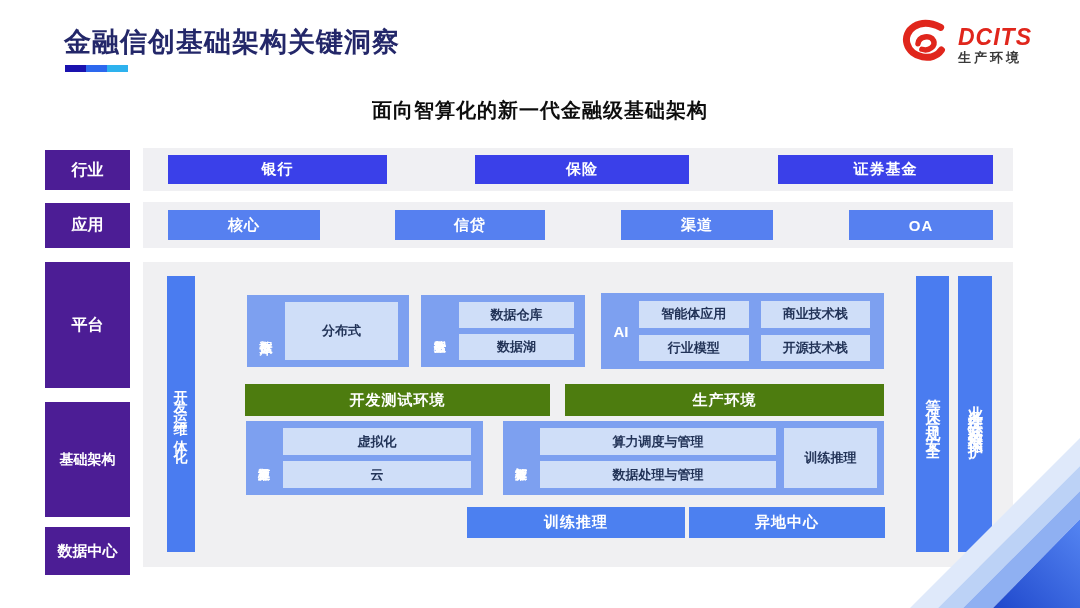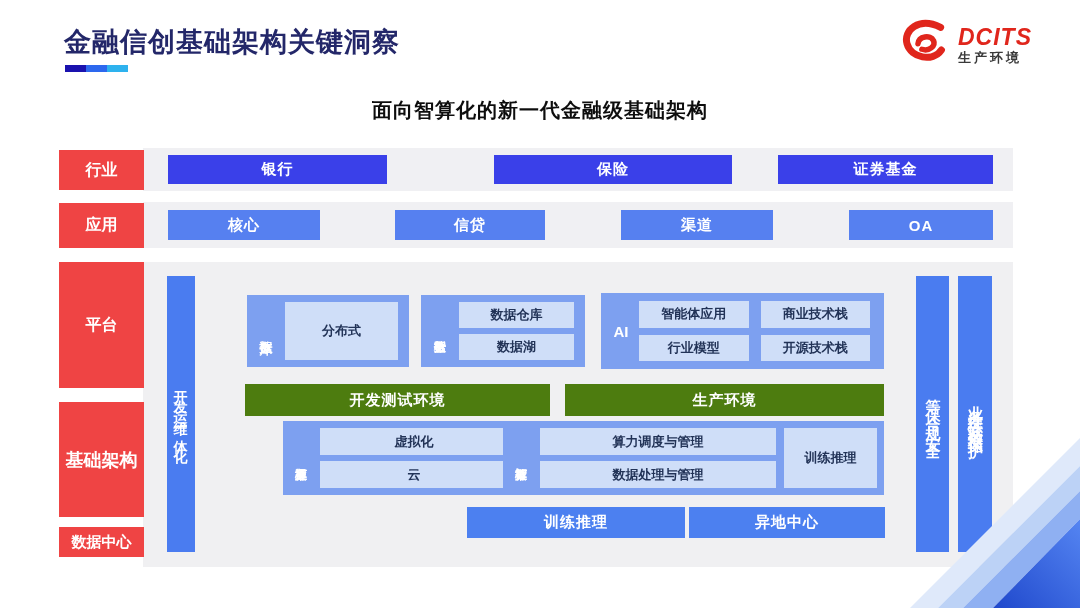--- a/index.html
+++ b/index.html
@@ -17,38 +17,38 @@
   .logo { position:absolute; left:900px; top:18px; width:150px; height:54px;
           display:flex; align-items:center; gap:8px; }
   .logo-text { display:flex; flex-direction:column; line-height:1.05; }
   .logo-brand { color:#e0261c; font-weight:800; font-style:italic; font-size:23px; letter-spacing:1px; }
   .logo-company { color:#3a3a3a; font-weight:700; font-size:13px; letter-spacing:3px; margin-top:2px; }
 
   .subtitle { position:absolute; left:0; top:97px; width:1080px; text-align:center;
               font-size:20px; font-weight:800; color:#0d0d0d; letter-spacing:1px; }
 
   
-  .layer-label { position:absolute; left:59px; width:85px; background:#ef4444; color:#ffffff;
+  .layer-label { position:absolute; left:45px; width:85px; background:#4c1d95; color:#ffffff;
                  font-weight:700; font-size:16px; display:flex; align-items:center; justify-content:center; }
   .ll-industry { top:150px; height:40px; }
   .ll-application { top:203px; height:45px; }
   .ll-platform { top:262px; height:126px; }
-  .ll-infra { top:402px; height:115px; font-size:18px; }
-  .ll-dc { top:527px; height:30px; font-size:15px; }
+  .ll-infra { top:402px; height:115px; font-size:14px; }
+  .ll-dc { top:527px; height:48px; font-size:15px; }
 
   
   .band1 { position:absolute; left:143px; top:148px; width:870px; height:43px; background:#f0f0f3; }
   .band2 { position:absolute; left:143px; top:202px; width:870px; height:46px; background:#f0f0f3; }
   .panel { position:absolute; left:143px; top:262px; width:870px; height:305px; background:#f0f0f2; }
 
   
   .btn { position:absolute; display:flex; align-items:center; justify-content:center;
          color:#ffffff; font-weight:700; font-size:15px; letter-spacing:1px; }
   .btn-industry { background:#3a40e9; top:155px; height:29px; }
-  .bi-0 { left:168px; width:219px; } .bi-1 { left:475px; width:238px;margin-left:19px; } .bi-2 { left:778px; width:215px; }
+  .bi-0 { left:168px; width:219px; } .bi-1 { left:475px; width:214px; } .bi-2 { left:778px; width:215px; }
   .btn-app { background:#5680f0; top:210px; height:30px; }
   .ba-0 { left:168px; width:152px; } .ba-1 { left:395px; width:150px; }
   .ba-2 { left:621px; width:152px; } .ba-3 { left:849px; width:144px; }
 
   
   .vbar { position:absolute; top:276px; height:276px; background:#4a7cf0; color:#ffffff;
           font-weight:700; display:flex; align-items:center; justify-content:center; }
   .vtext { writing-mode:vertical-rl; text-orientation:upright; }
   .vb-devops { left:167px; width:28px; font-size:14px; }
   .vb-devops .vtext { letter-spacing:10px; }
@@ -73,21 +73,21 @@
 
   .g-ai { left:601px; top:293px; width:283px; height:76px; padding:8px 14px 8px 8px; gap:6px; }
   .g-ai .group-label { width:24px; font-size:15px; }
   .ai-grid { flex:1; display:grid; grid-template-columns:1fr 1fr; grid-template-rows:1fr 1fr; gap:7px 12px; height:100%; }
 
   .env-bar { position:absolute; top:384px; height:32px; background:#4d7c0f; color:#ffffff;
              font-weight:700; font-size:15px; letter-spacing:1px;
              display:flex; align-items:center; justify-content:center; }
   .env-0 { left:245px; width:305px; } .env-1 { left:565px; width:319px; }
 
-  .g-gc { left:246px; top:421px; width:237px; height:74px; padding:7px 12px 7px 7px; gap:8px;margin-left:37px; }
+  .g-gc { left:246px; top:421px; width:237px; height:74px; padding:7px 12px 7px 7px; gap:8px; }
   .g-gc .group-label { width:22px; font-size:12px; }
   .g-ic { left:503px; top:421px; width:381px; height:74px; padding:7px 7px 7px 7px; gap:8px; }
   .g-ic .group-label { width:22px; font-size:12px; }
   .ic-side { width:93px; height:100%; flex:none; flex-direction:column; line-height:1.4; }
 
   
   .center-btn { position:absolute; top:507px; height:31px; background:#4c80f0; color:#ffffff;
                 font-weight:700; font-size:15px; letter-spacing:1px;
                 display:flex; align-items:center; justify-content:center; }
   .c-0 { left:247px; width:197px; } .c-1 { left:467px; width:218px; } .c-2 { left:689px; width:196px; }

